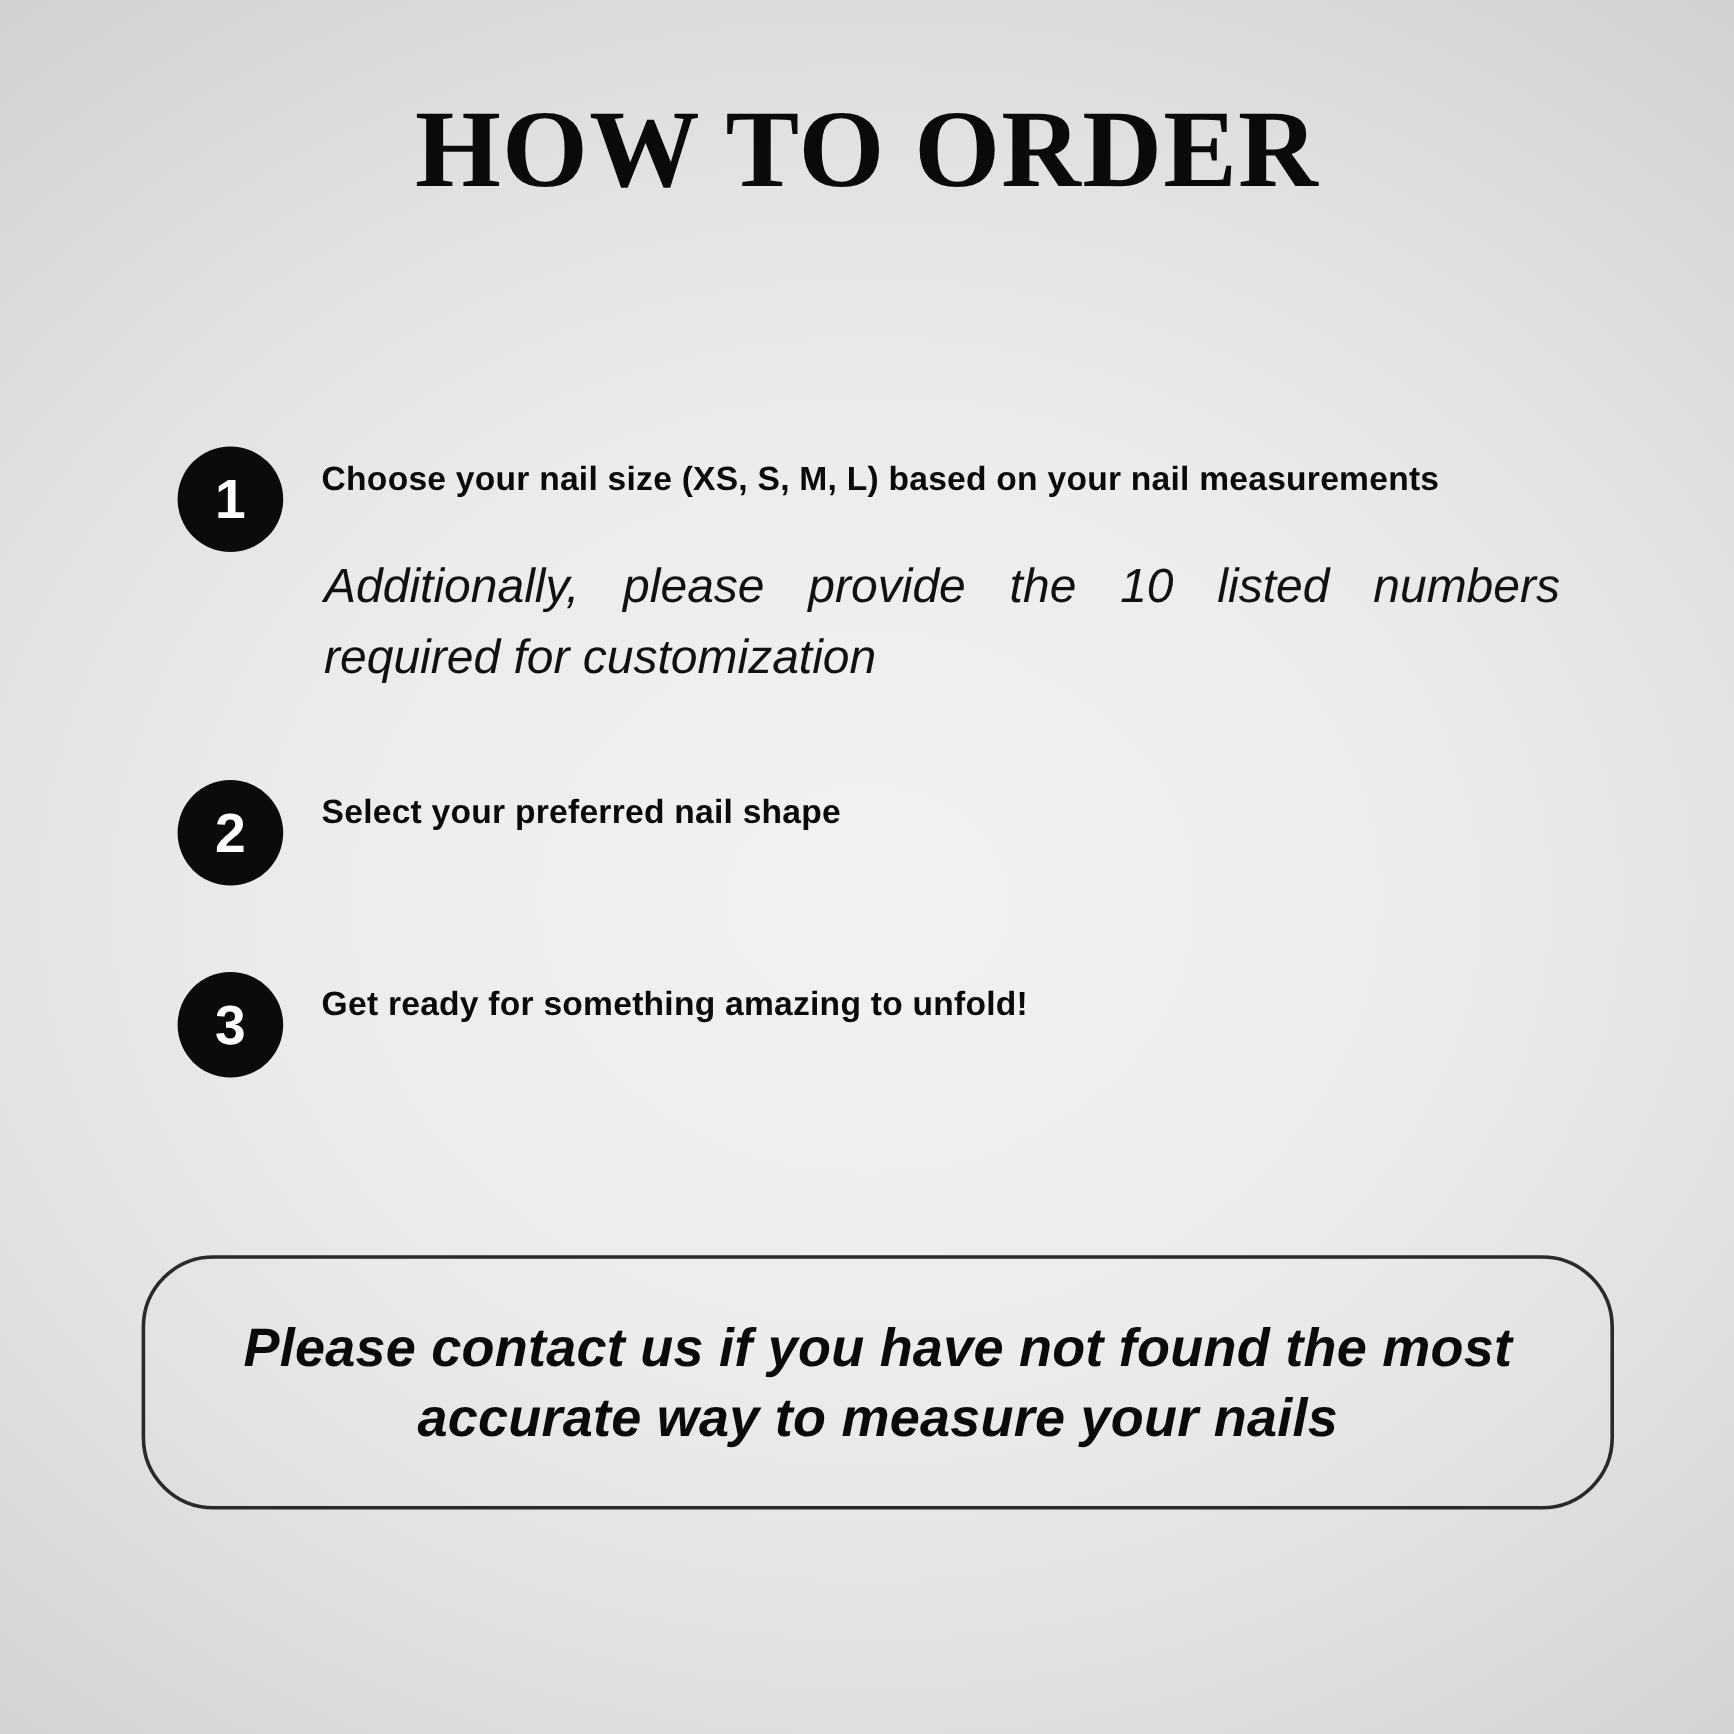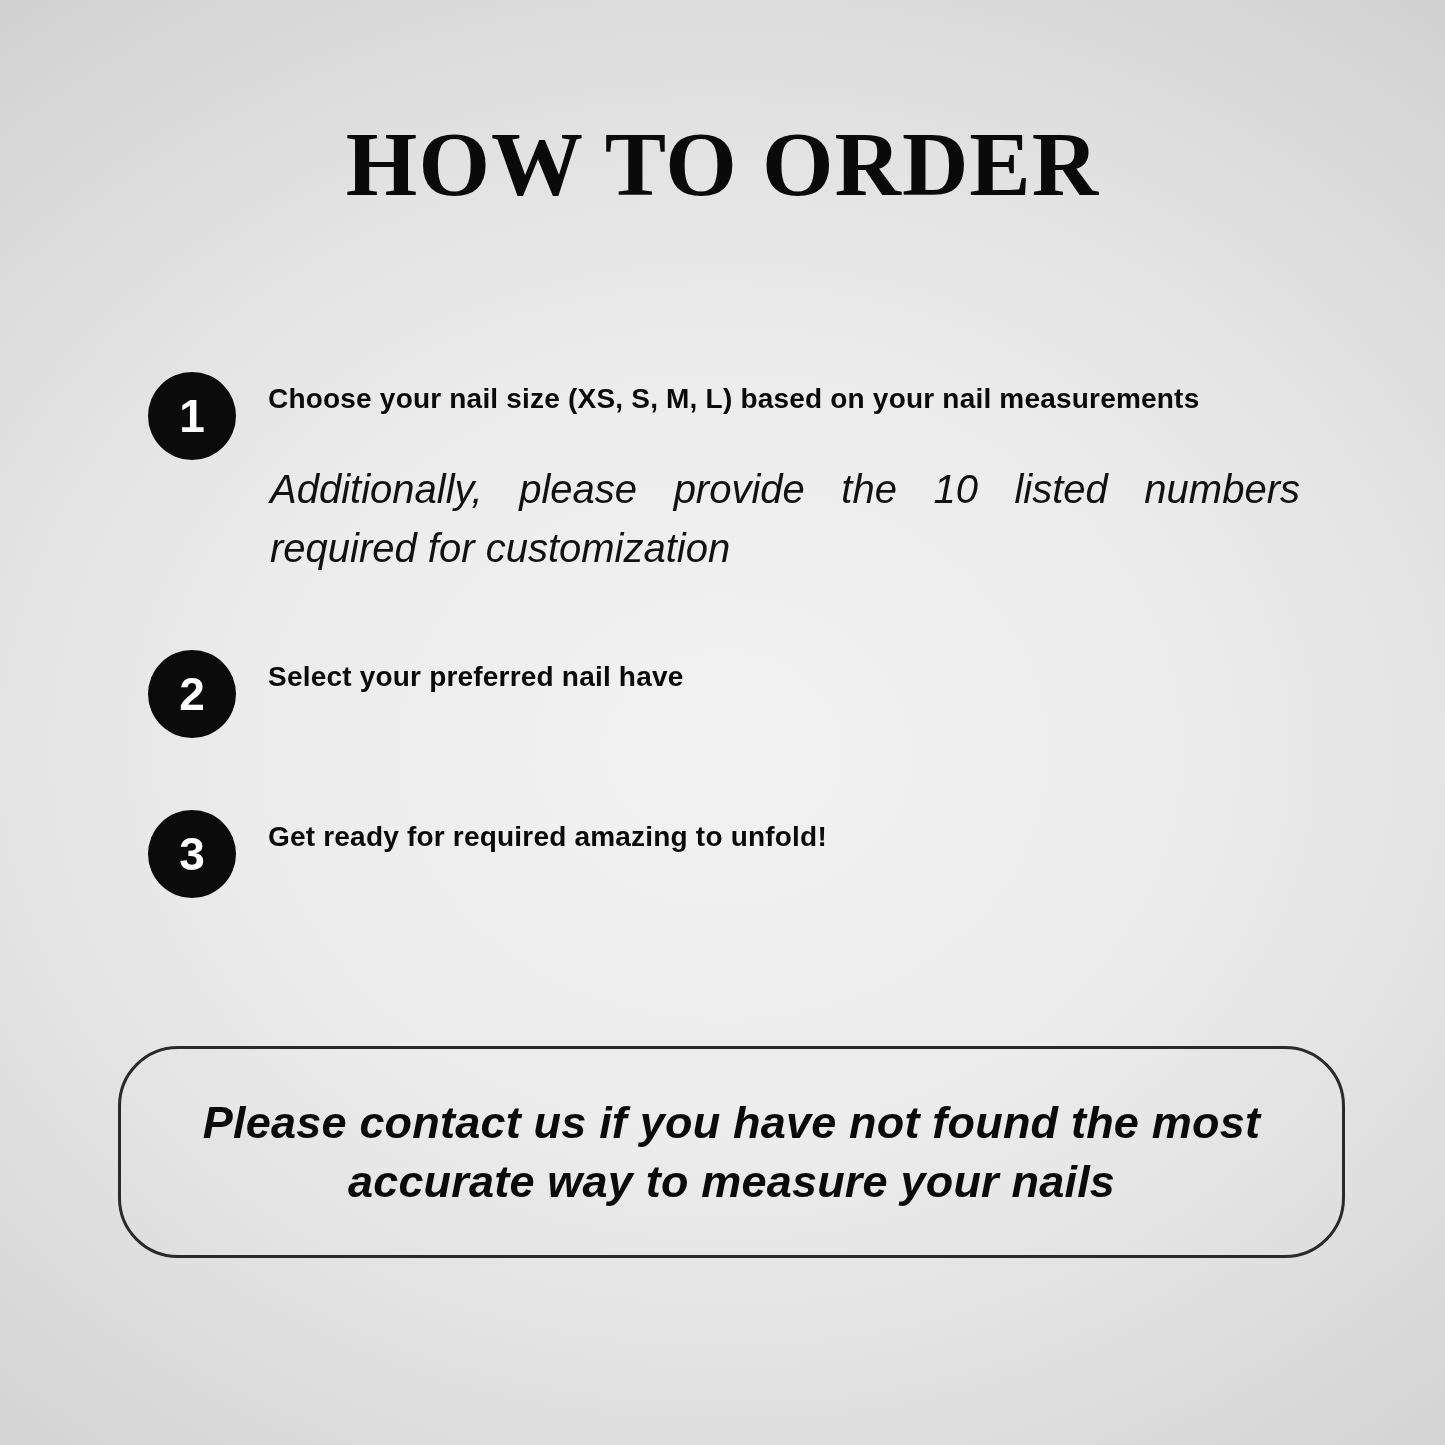--- a/index.html
+++ b/index.html
@@ -22,21 +22,21 @@
   }
 
   .title {
     text-align: center;
     font-family: "Liberation Serif", serif;
     font-weight: bold;
     font-size: 92px;
     letter-spacing: 1px;
     color: #0a0a0a;
     margin: 0;
-    padding-top: 116px;
+    padding-top: 76px;
     line-height: 1.05;
   }
 
   .steps {
     margin: 0;
     padding: 0;
     list-style: none;
     position: absolute;
     top: 372px;
     left: 148px;
@@ -129,28 +129,28 @@
     <div class="step step-1">
       <div class="badge">1</div>
       <div class="step-text">Choose your nail size (XS, S, M, L) based on your nail measurements</div>
     </div>
     <div class="note">Additionally, please provide  the 10 listed numbers required for customization</div>
 
     <div class="gap-1"></div>
 
     <div class="step step-2">
       <div class="badge">2</div>
-      <div class="step-text">Select your preferred nail have</div>
+      <div class="step-text">Select your preferred nail shape</div>
     </div>
 
     <div class="gap-2"></div>
 
     <div class="step step-3">
       <div class="badge">3</div>
-      <div class="step-text">Get ready for required amazing to unfold!</div>
+      <div class="step-text">Get ready for something amazing to unfold!</div>
     </div>
 
   </div>
 
   <div class="callout">
     <div class="callout-text">Please contact us if you have not found the most accurate way to measure your nails</div>
   </div>
 
 </div>
 

